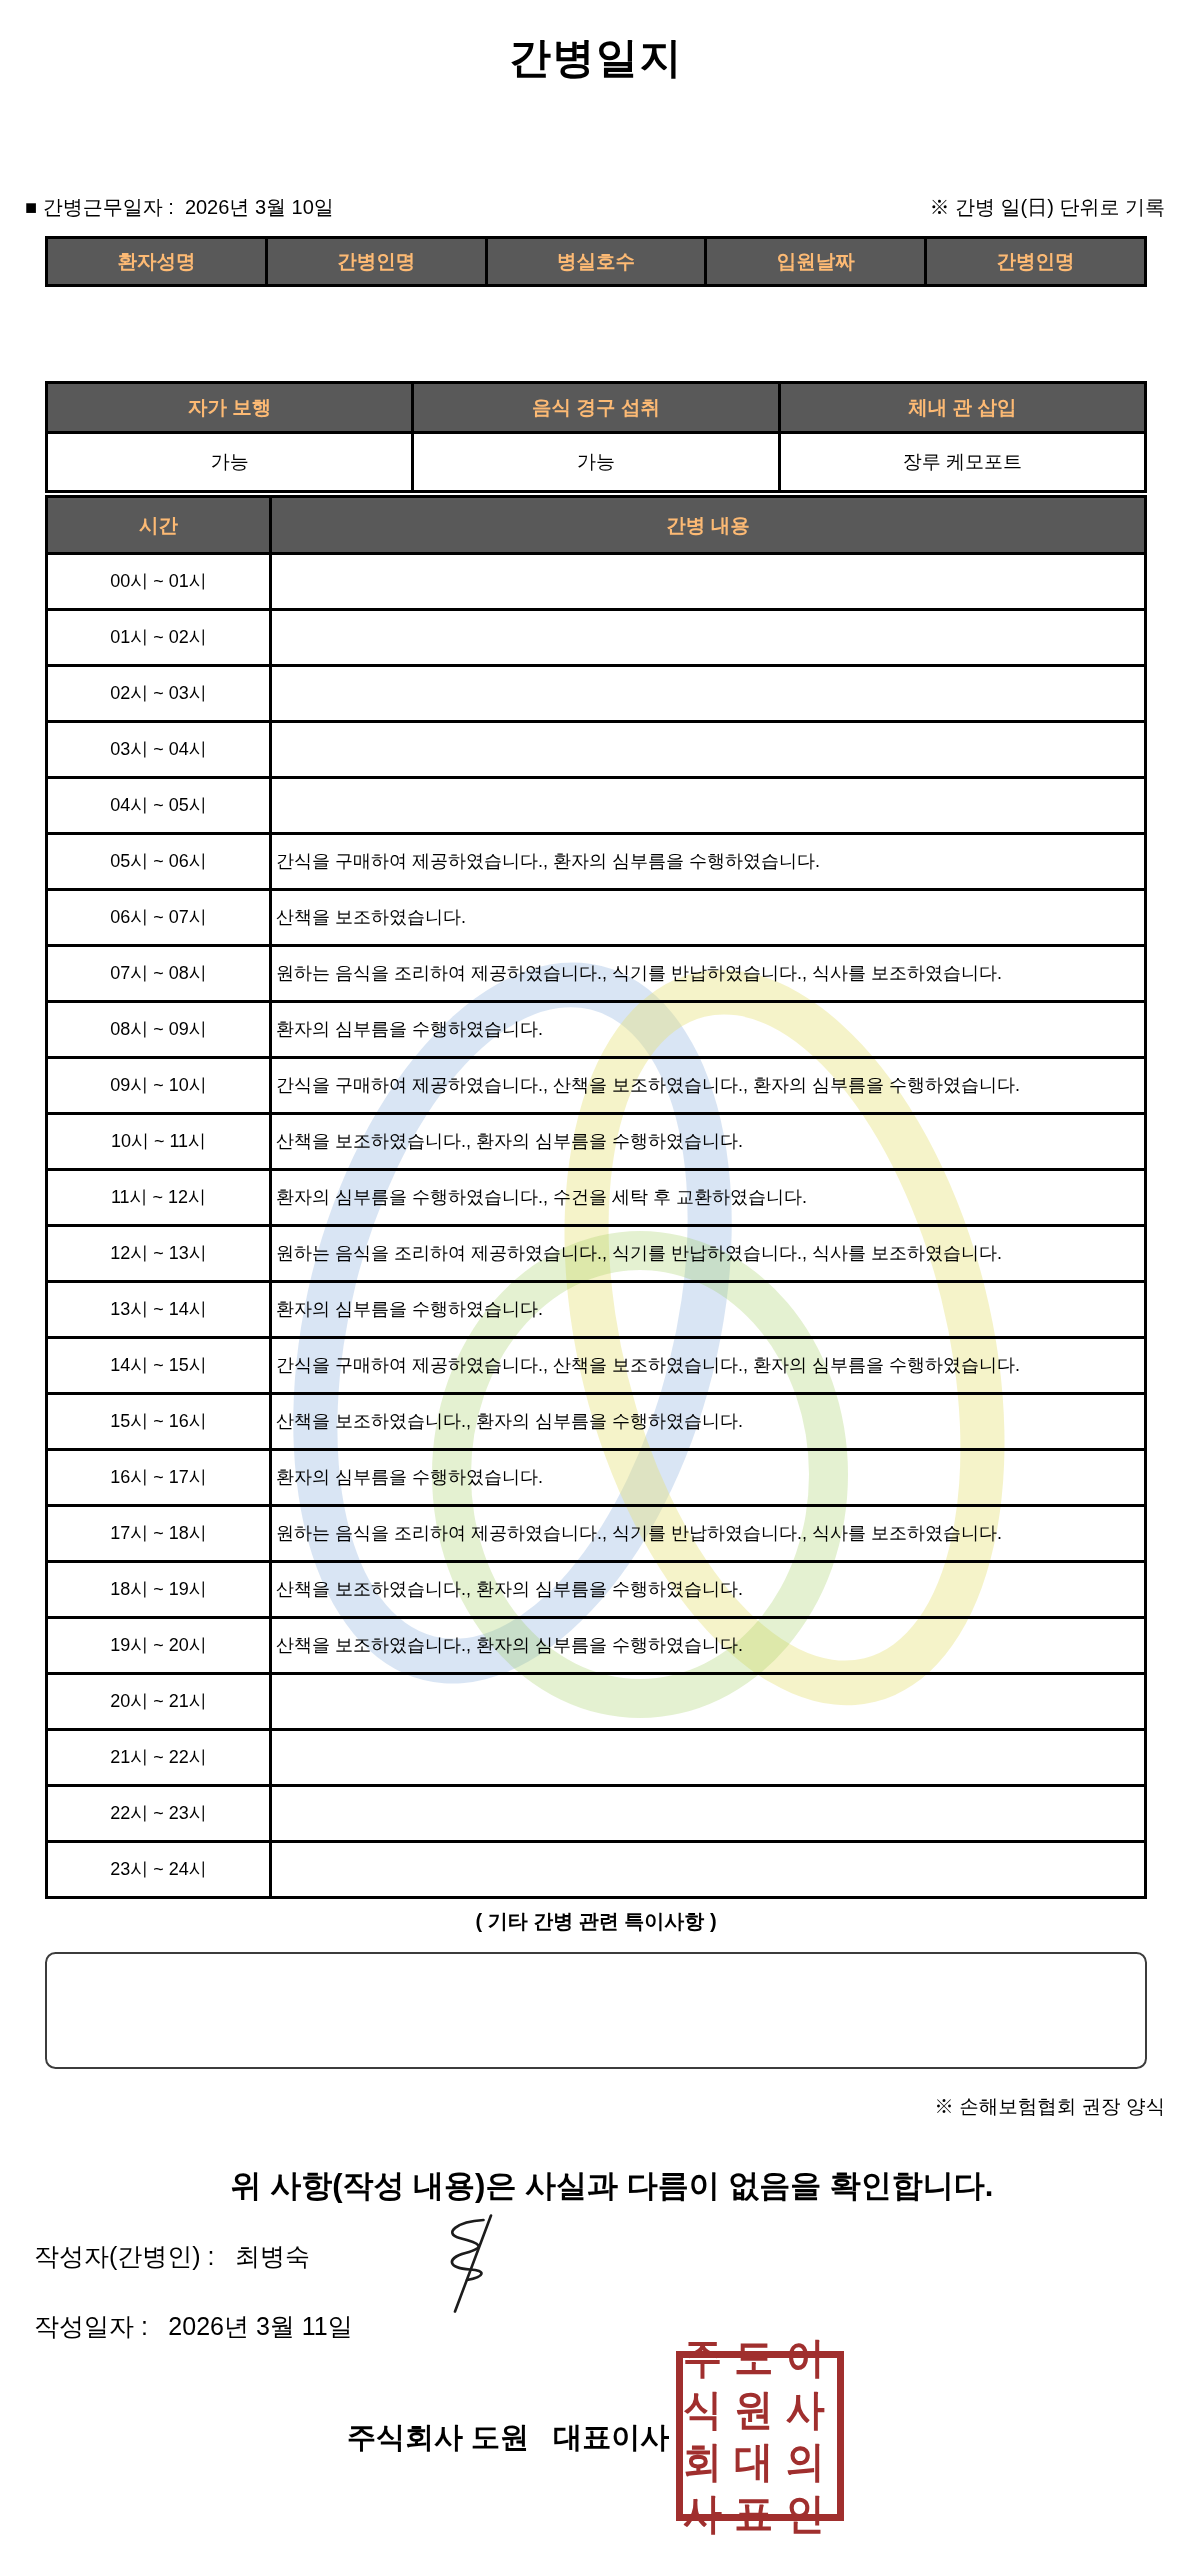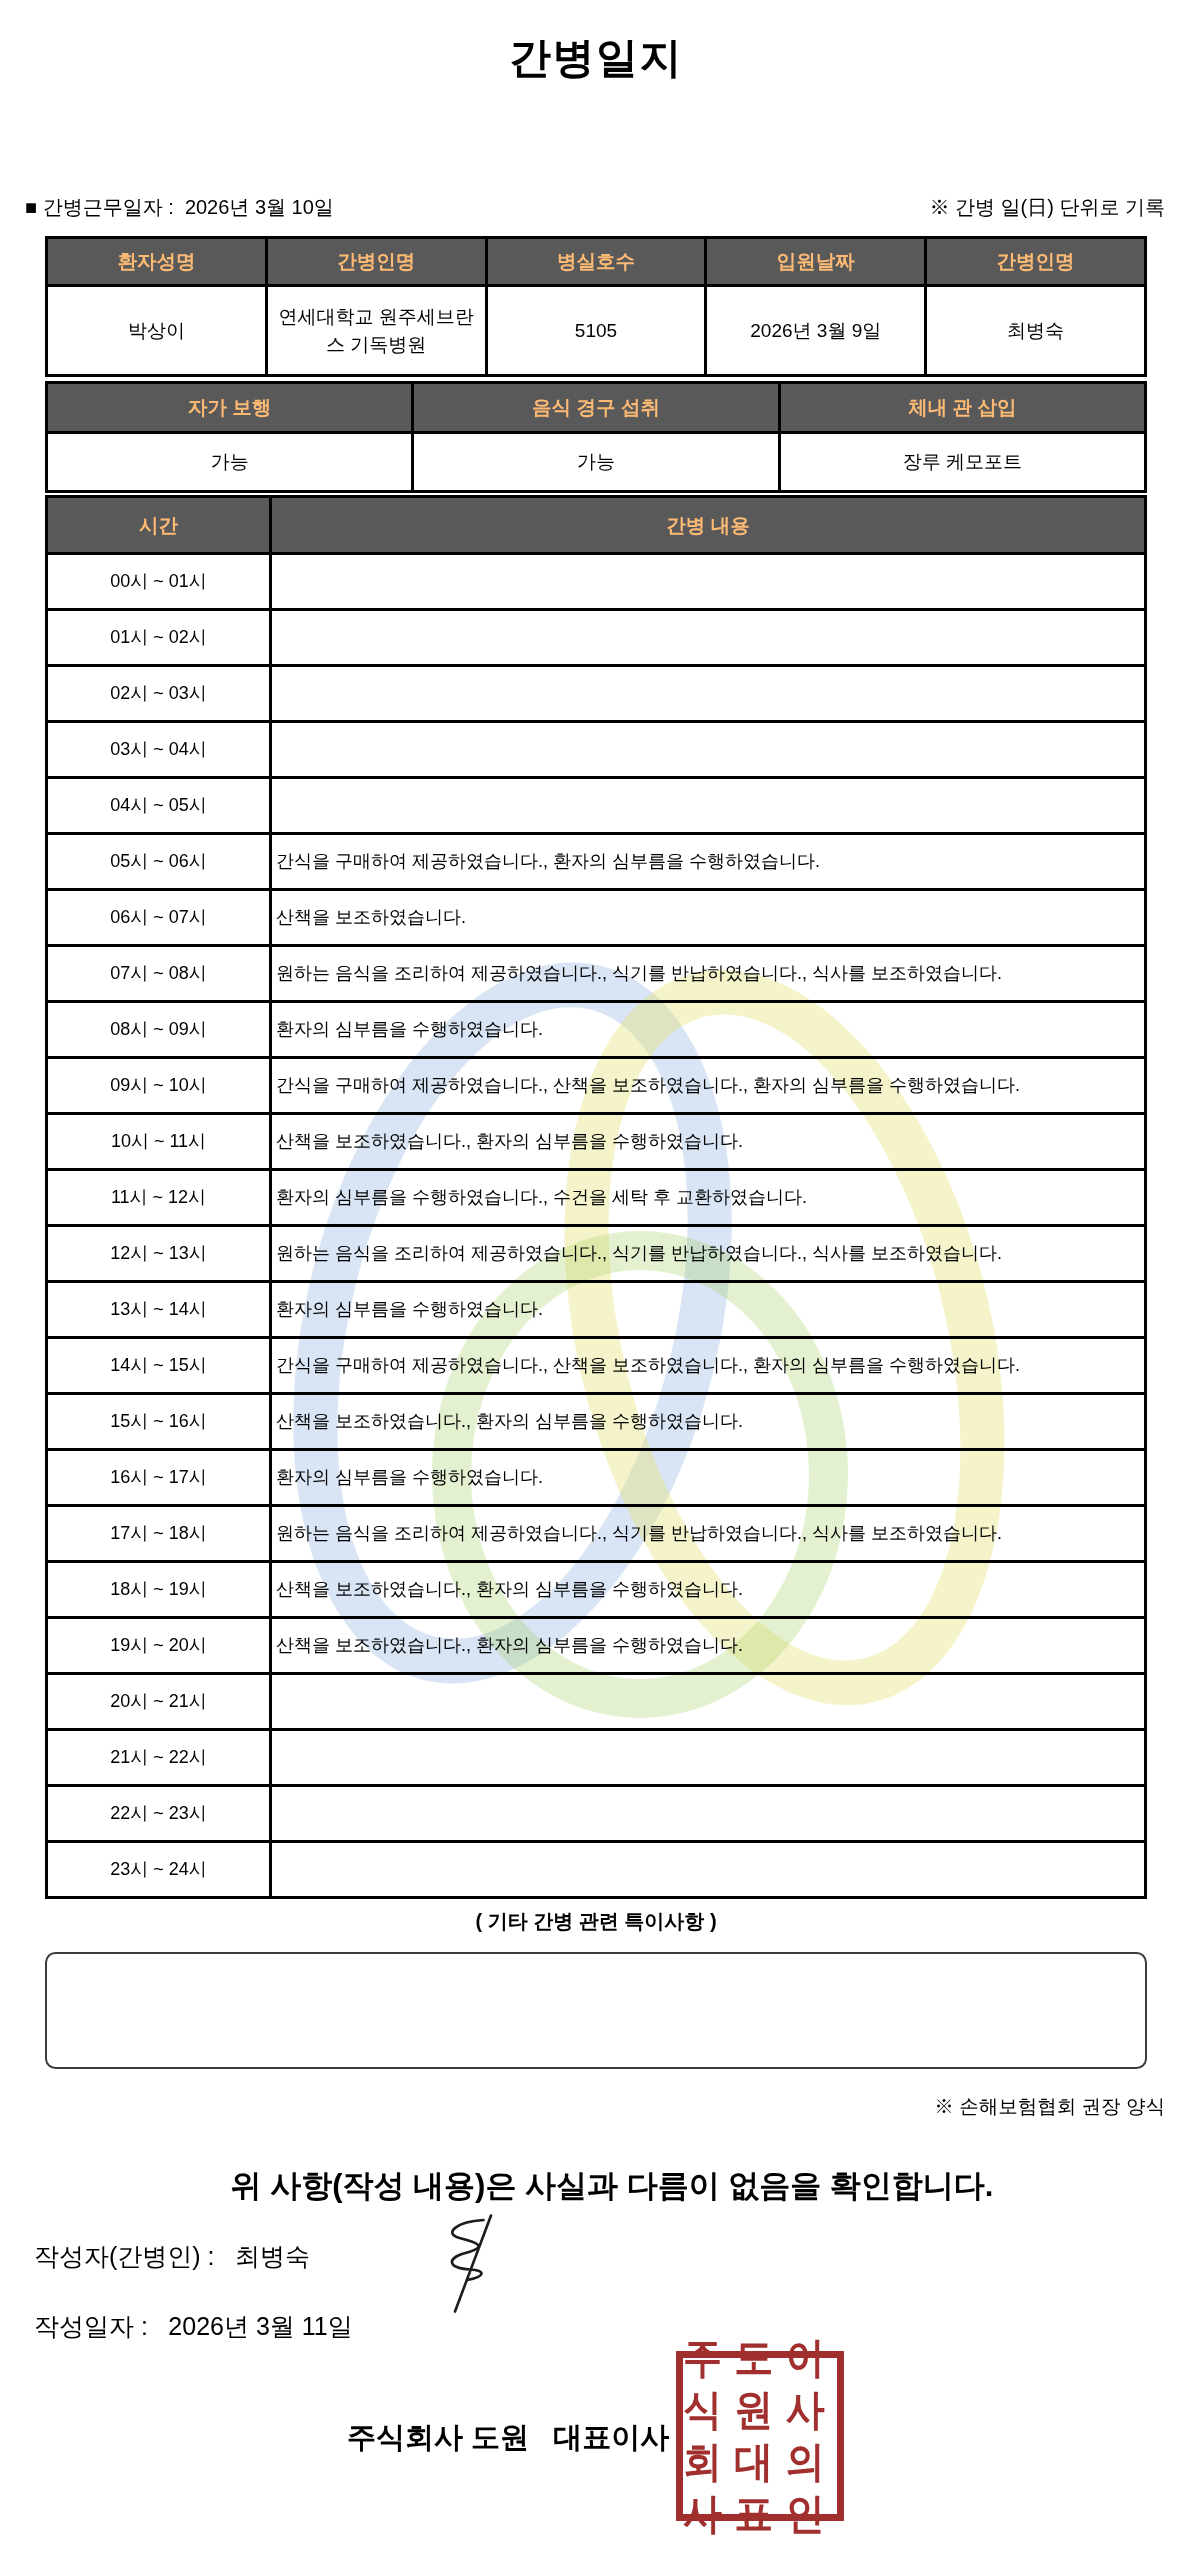--- a/index.html
+++ b/index.html
@@ -92,27 +92,20 @@
 
   <table class="tbl-patient">
     <tbody>
         <tr>
       <th>환자성명</th>
       <th>간병인명</th>
       <th>병실호수</th>
       <th>입원날짜</th>
       <th>간병인명</th>
     </tr>
-    <tr>
-      <td>박상이</td>
-      <td>연세대학교 원주세브란스 기독병원</td>
-      <td>5105</td>
-      <td>2026년 3월 9일</td>
-      <td>최병숙</td>
-    </tr>
   </tbody>
     </table>
 
   <table class="tbl-status">
     <tbody>
         <tr>
       <th>자가 보행</th>
       <th>음식 경구 섭취</th>
       <th>체내 관 삽입</th>
     </tr>

